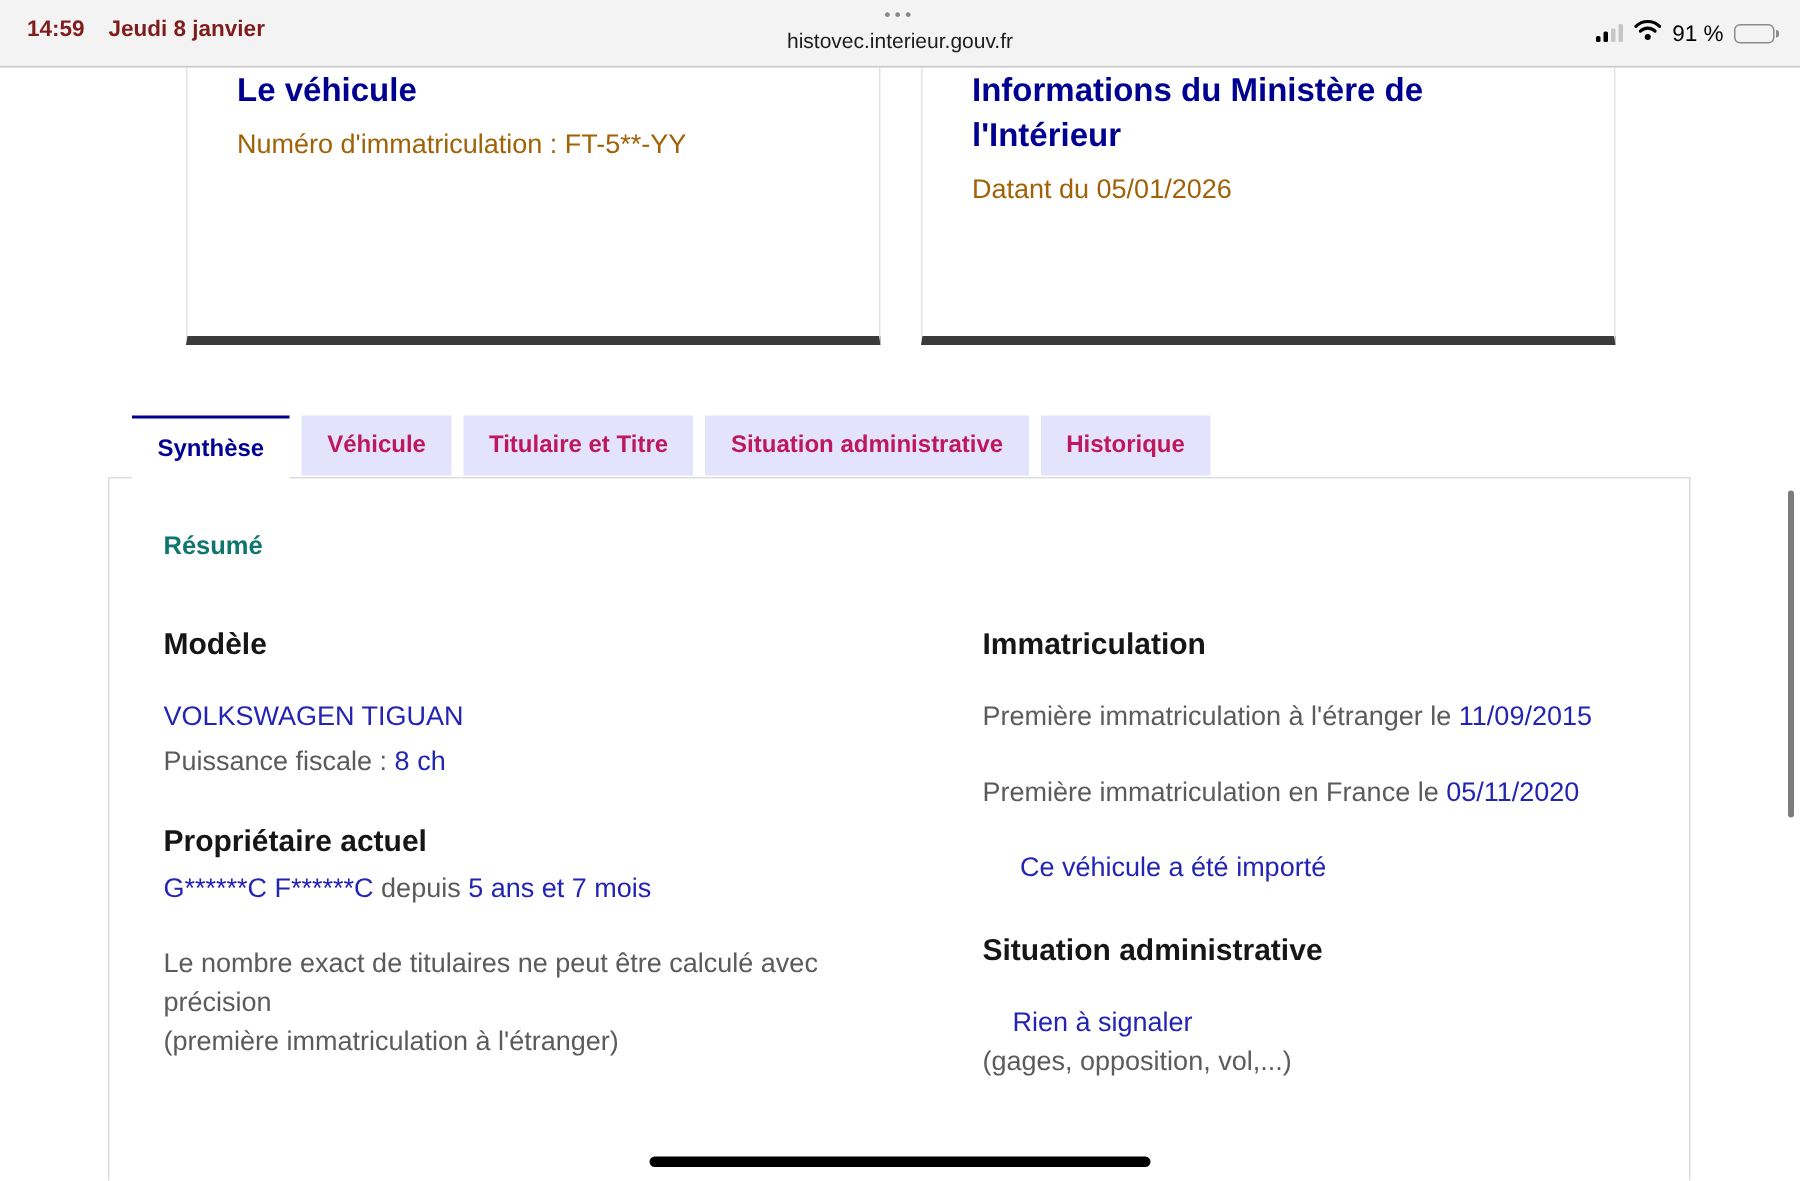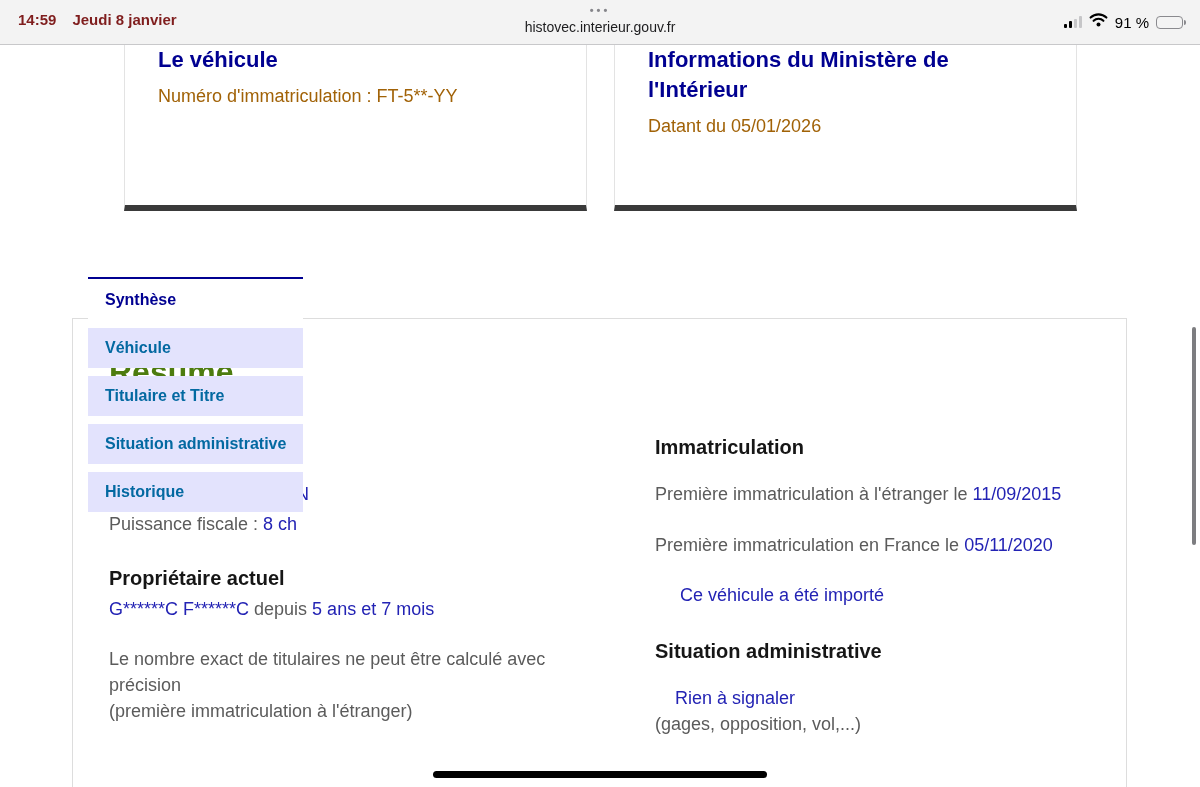--- a/index.html
+++ b/index.html
@@ -32,46 +32,46 @@
   .battery { display:flex; align-items:center; }
   .battery-shell {
     width:27px; height:13px; border:1px solid #8a8a8e; border-radius:4px;
     padding:1px; box-sizing:border-box;
   }
   .battery-fill { width:91%; height:100%; background:#000; border-radius:2px; }
   .battery-nub { width:2px; height:5px; background:#8a8a8e; border-radius:0 2px 2px 0; margin-left:1px; }
 
   
   .card {
-    position:absolute; top:44px; height:167px; width:463px; box-sizing:border-box;
+    position:absolute; top:44px; height:186px; width:463px; box-sizing:border-box;
     background:#fff; border-left:1px solid #e3e3e3; border-right:1px solid #e3e3e3;
     border-bottom:6px solid #3a3a3a; padding:1px 33px 0 33px;
   }
   .card-vehicle { left:124px; }
   .card-ministry { left:614px; }
   .card-title { margin:0; color:#000091; font-size:22px; font-weight:bold; line-height:30px; }
   .card-body { margin:11px 0 0 0; color:#a16207; font-size:18px; }
 
   
-  .tabs { position:absolute; left:88px; top:277px; display:flex; gap:8px; z-index:5;flex-direction:column; }
+  .tabs { position:absolute; left:88px; top:277px; display:flex; gap:8px; z-index:5; }
   .tab {
     height:40px; padding:0 17px; display:flex; align-items:center; box-sizing:border-box;
-    font-size:16px; font-weight:bold; color:#0369a1; background:#e3e3fd; cursor:pointer;
+    font-size:16px; font-weight:bold; color:#be185d; background:#e3e3fd; cursor:pointer;
   }
   .tab.active {
     background:#ffffff; color:#000091; border-top:2px solid #000091; height:43px;
   }
 
   
   .panel {
     position:absolute; left:72px; top:318px; width:1055px; height:500px;
     box-sizing:border-box; background:#fff;
     border:1px solid #dddddd; border-bottom:none; padding:35px 36px;
   }
-  .panel-title { margin:0 0 44px 0; font-size:32px; font-weight:bold; color:#4d7c0f; }
+  .panel-title { margin:0 0 44px 0; font-size:17px; font-weight:bold; color:#0f766e; }
   .cols { display:flex;gap:41px; }
   .col-left { width:505px; flex-shrink:0; }
   .col-right { flex:1; }
   .section-heading { margin:0; font-size:20px; font-weight:bold; color:#161616; line-height:24px; }
   .txt { font-size:18px; line-height:26px; color:#5b5b5b; }
   .val { color:#2323b4; }
   .model-name { margin-top:22px; }
   .power-line { margin-top:4px; }
   .owner-heading { margin-top:29px; }
   .owner-line { margin-top:6px; }

